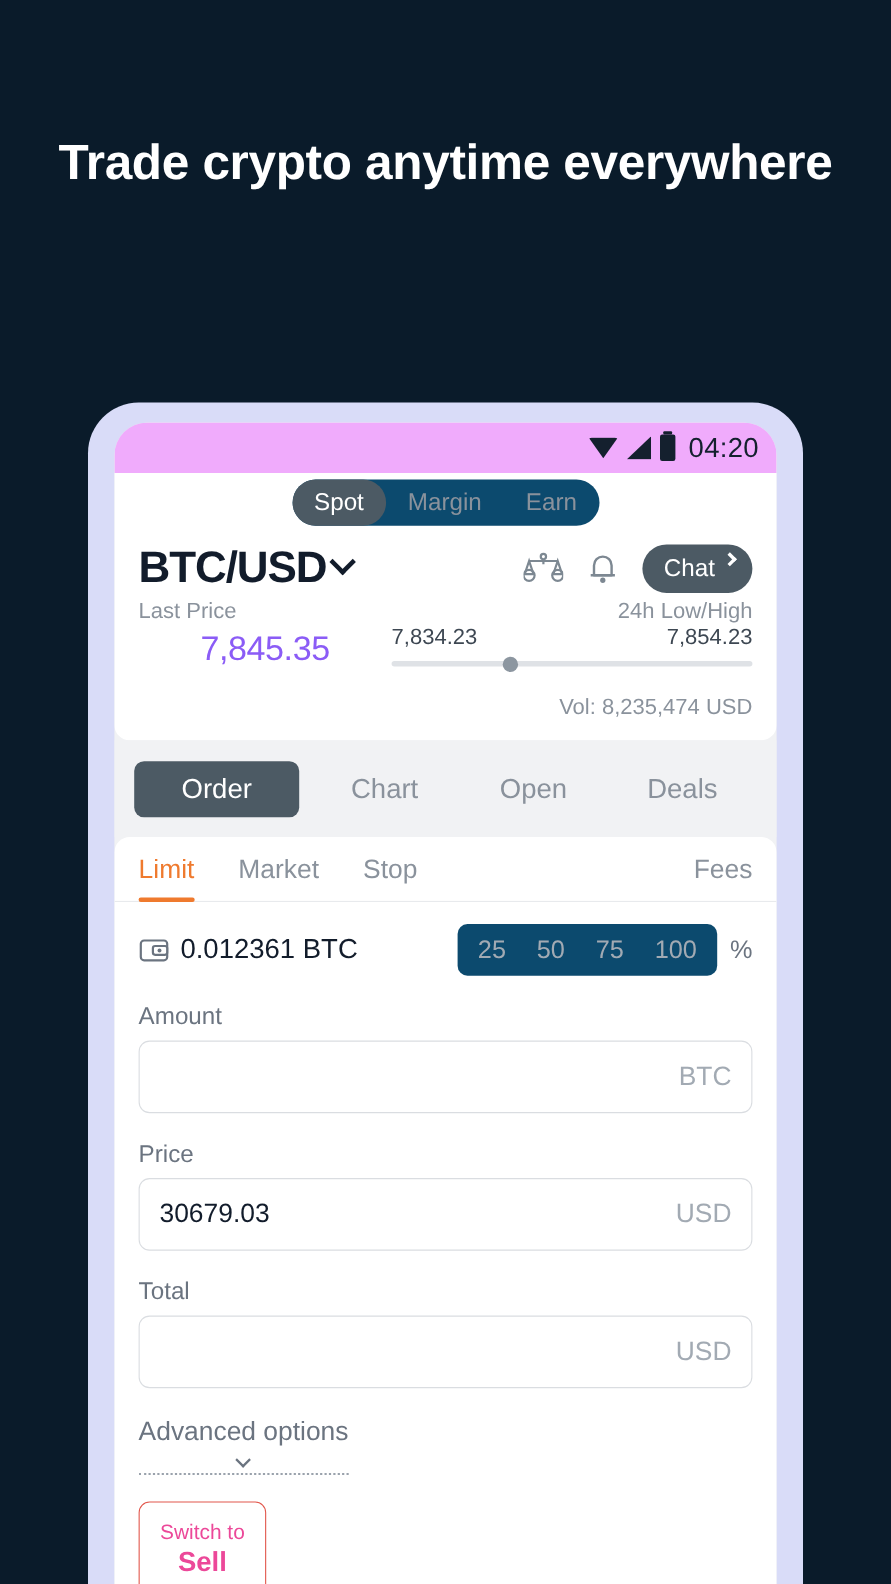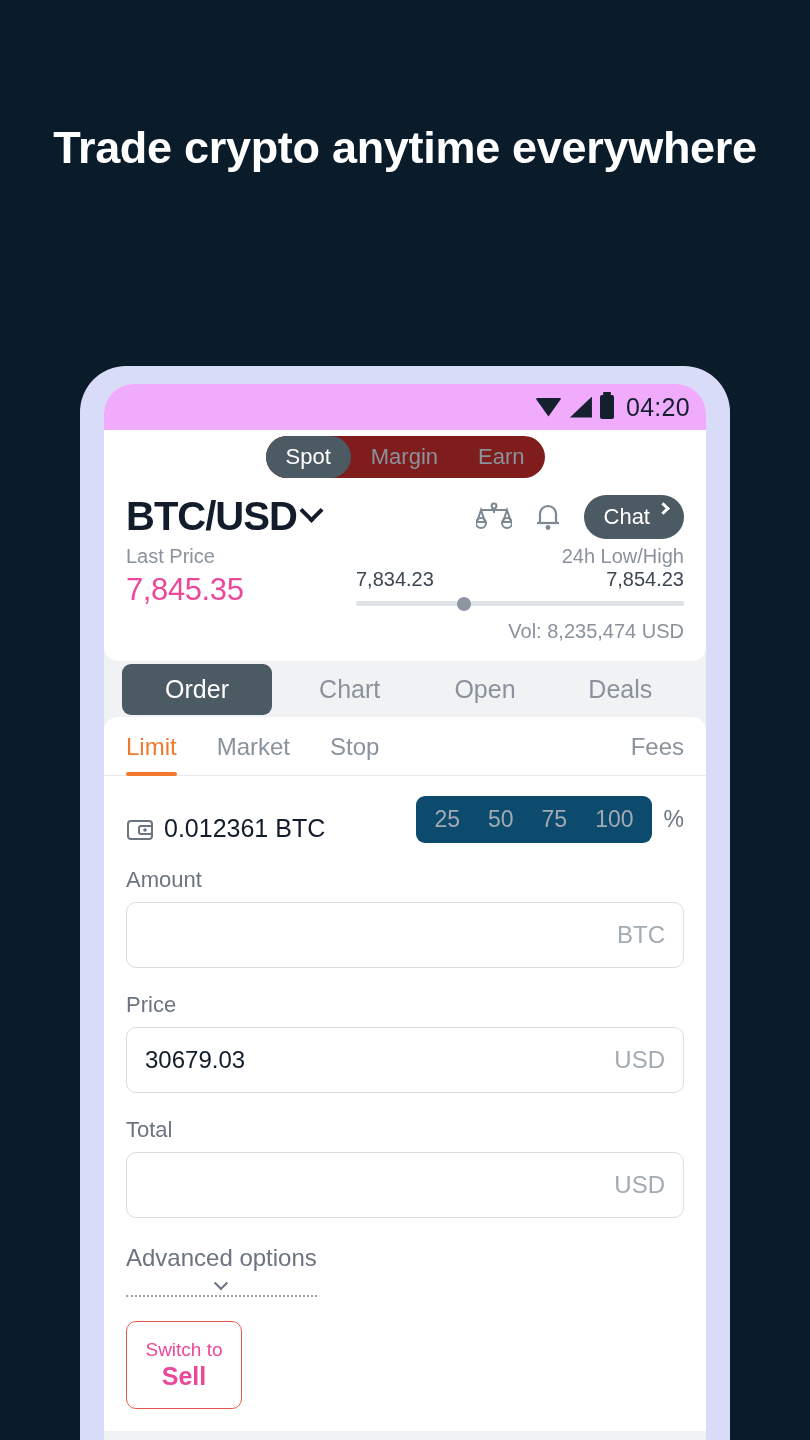--- a/index.html
+++ b/index.html
@@ -102,21 +102,21 @@
 
   
   .segmented-wrap {
     display: flex;
     justify-content: center;
     padding: 6px 0 14px 0;
   }
   .segmented {
     display: inline-flex;
     align-items: center;
-    background: #7f1d1d;
+    background: #0c4a6e;
     border-radius: 22px;
     height: 42px;
     padding: 0;
   }
   .seg {
     font-size: 22px;
     color: #8a929c;
     padding: 0 20px;
     height: 42px;
     line-height: 42px;
@@ -174,21 +174,21 @@
     border-right: 3px solid #ffffff;
     transform: rotate(45deg);
   }
 
   
   .price-block { padding: 6px 22px 0 22px; position: relative; }
   .pb-row { display: flex; align-items: flex-start; }
   .pb-left { width: 230px; }
   .pb-right { flex: 1; position: relative; }
   .lbl-muted { font-size: 20px; color: #8a929c; }
-  .last-price { font-size: 31px; color: #ec4899; margin-top: 4px; letter-spacing: -0.4px;}
+  .last-price { font-size: 31px; color: #8b5cf6; margin-top: 4px; letter-spacing: -0.4px; text-align: center;}
   .change-pos { font-size: 27px; color: #55b255; margin-top: 10px; }
 
   .hl-labels {
     display:flex; justify-content: space-between;
     font-size: 20px; color: #3d4752;
   }
   .hl-top { text-align: right; font-size: 20px; color:#8a929c; }
   .range-track {
     margin-top: 10px;
     height: 5px;
@@ -197,27 +197,27 @@
     position: relative;
   }
   .range-dot {
     position: absolute;
     top: 50%;
     width: 14px; height: 14px;
     background: #8c96a0;
     border-radius: 50%;
     transform: translate(-50%,-50%);
   }
-  .vol-line { margin-top: 14px; text-align: right; font-size: 20px; color: #8a929c; }
+  .vol-line { margin-top: 26px; text-align: right; font-size: 20px; color: #8a929c; }
 
   
   .maintabs {
     display: flex;
     align-items: center;
-    height: 56px;
+    height: 88px;
     padding: 0 18px;
     background: #f1f2f4;
   }
   .mt {
     flex: 1;
     text-align: center;
     font-size: 25px;
     color: #8a929c;
   }
   .mt.active {
@@ -251,21 +251,21 @@
   }
   .st.active { color: #ef7a2e; }
   .st.active::after {
     content:""; position:absolute; left:0; right:0; bottom:-1px;
     height: 4px; background: #ef7a2e; border-radius: 2px;
   }
   .st-fees { margin-left: auto; }
 
   .bal-row {
     display: flex;
-    align-items: flex-end;
+    align-items: center;
     padding: 20px 22px 0 22px;
   }
   .wallet-ic { margin-right: 10px; display:flex; }
   .bal-text { font-size: 25px; color: #121c2b; }
   .pct-group {
     margin-left: auto;
     display: flex;
     align-items: center;
   }
   .pct-pill {

